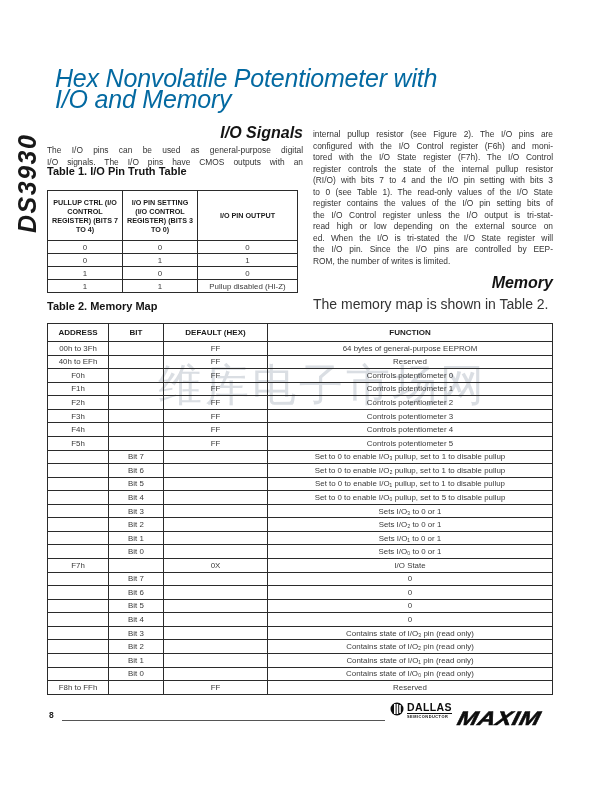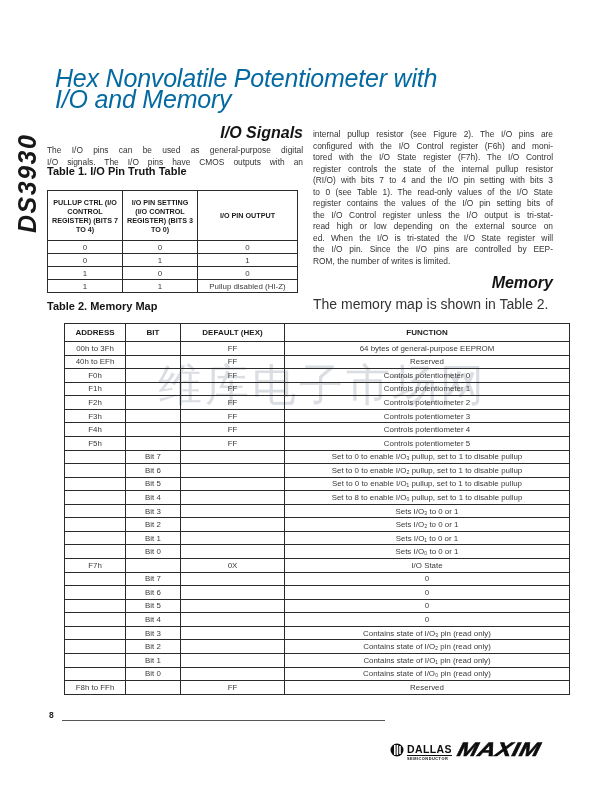--- a/index.html
+++ b/index.html
@@ -24,32 +24,32 @@
 
   .caption{position:absolute;font-weight:bold;font-size:11px;color:#141414;letter-spacing:0;text-align:center;}
   .cap-t1{left:47px;top:165px;}
   .cap-t2{left:47px;top:300px;}
 
   table{border-collapse:collapse;table-layout:fixed;background:transparent;}
   th,td{border:1px solid #2b2b2b;padding:0 2px;text-align:center;vertical-align:middle;overflow:hidden;}
   .t1{position:absolute;left:47px;top:190px;width:250px;height:76px;}
   .t1 th{font-size:7.2px;line-height:9px;color:#1a1a1a;height:49px;}
   .t1 td{font-size:7.9px;color:#3a3a3a;height:12px;}
-  .t2{position:absolute;left:64px;top:323px;width:505px;height:372px;}
+  .t2{position:absolute;left:47px;top:323px;width:505px;height:372px;}
   .t2 th{font-size:8px;color:#1a1a1a;height:17px;}
   .t2 td{font-size:7.9px;color:#3a3a3a;height:11.9px;}
   .t1,.t2{border:1.5px solid #1c1c1c;}
 
   .watermark{position:absolute;left:158px;top:356px;font-size:44px;letter-spacing:3px;
         color:rgba(168,176,188,0.42);white-space:nowrap;pointer-events:none;}
 
   .page-num{position:absolute;left:49px;top:710px;font-size:8.5px;font-weight:bold;color:#222;}
   .footer-rule{position:absolute;left:62px;top:720px;width:323px;border-top:1px solid #555;}
 
-  .brandbox{position:absolute;left:390px;top:702px;display:flex;align-items:flex-end;gap:3px;margin-top:31px;}
+  .brandbox{position:absolute;left:390px;top:702px;display:flex;align-items:flex-start;gap:3px;}
   .dallas{display:flex;flex-direction:column;align-items:flex-start;line-height:1;}
   .dallas-name{font-size:10.5px;font-weight:bold;letter-spacing:0.4px;color:#0d0d0d;
         border-bottom:1.6px solid #0d0d0d;padding-bottom:0.5px;}
   .dallas-sub{font-size:3.9px;font-weight:bold;letter-spacing:0.5px;color:#0d0d0d;margin-top:0.7px;}
   .maxim{font-size:24px;font-weight:bold;font-style:italic;color:#0d0d0d;display:inline-block;
         transform:skewX(-14deg) scaleY(0.82);transform-origin:left bottom;letter-spacing:0.5px;
         -webkit-text-stroke:0.7px #0d0d0d;}
 </style>
 </head>
 <body>
@@ -233,21 +233,21 @@
           <td></td>
           <td>Bit 5</td>
           <td></td>
           <td>Set to 0 to enable I/O₁ pullup, set to 1 to disable pullup</td>
         </tr>
 
         <tr>
           <td></td>
           <td>Bit 4</td>
           <td></td>
-          <td>Set to 8 to enable I/O₀ pullup, set to 1 to disable pullup</td>
+          <td>Set to 0 to enable I/O₀ pullup, set to 5 to disable pullup</td>
         </tr>
 
         <tr>
           <td></td>
           <td>Bit 3</td>
           <td></td>
           <td>Sets I/O₃ to 0 or 1</td>
         </tr>
 
         <tr>

